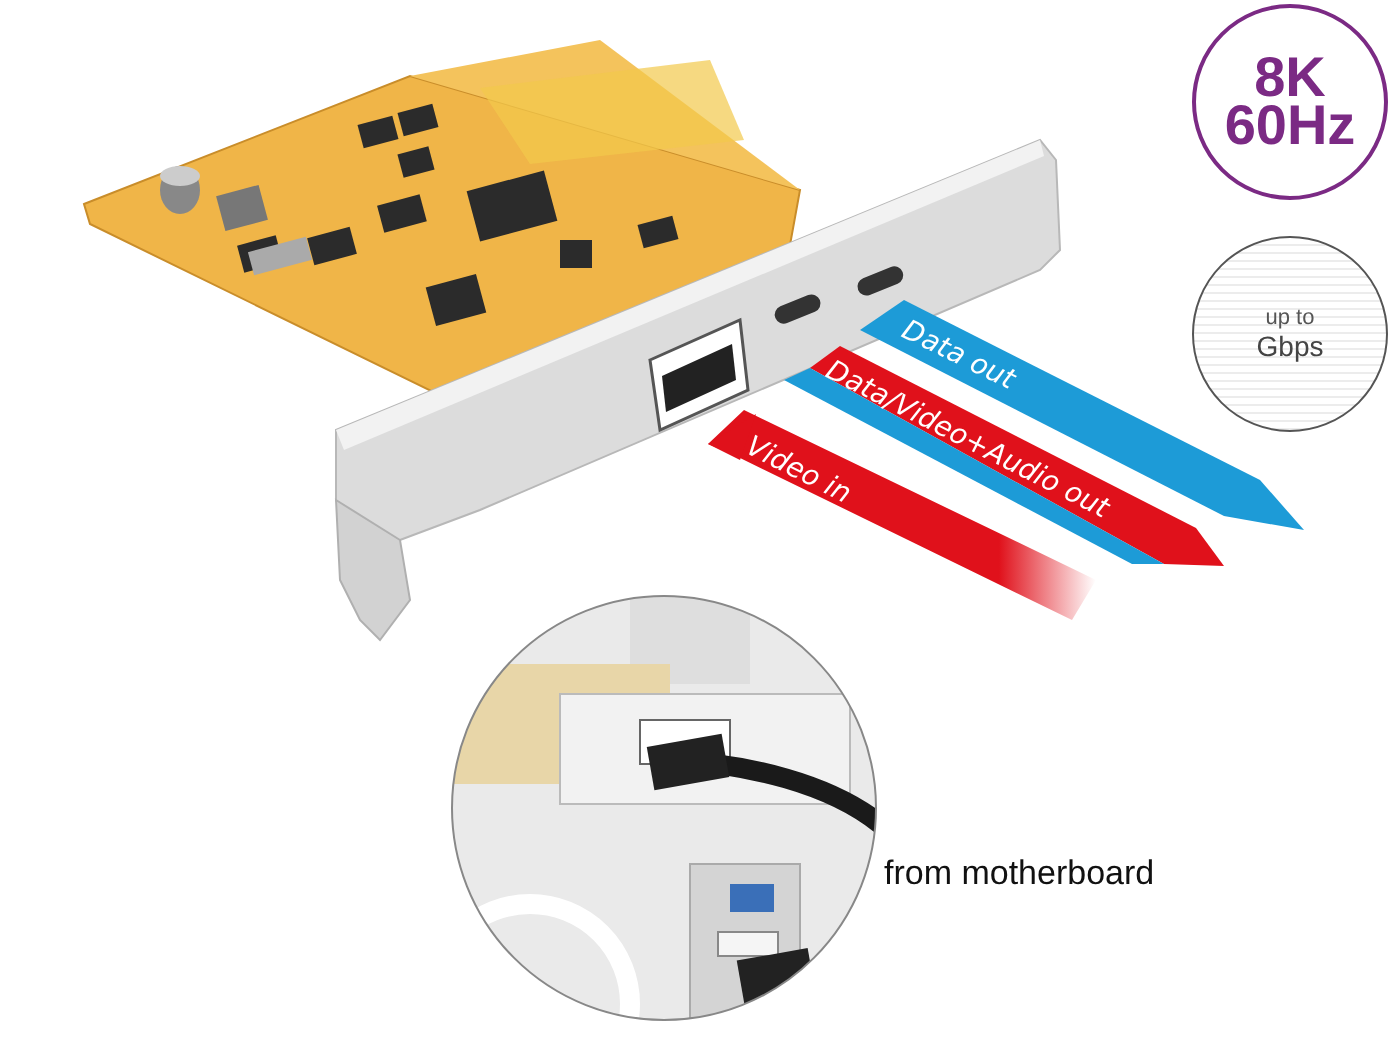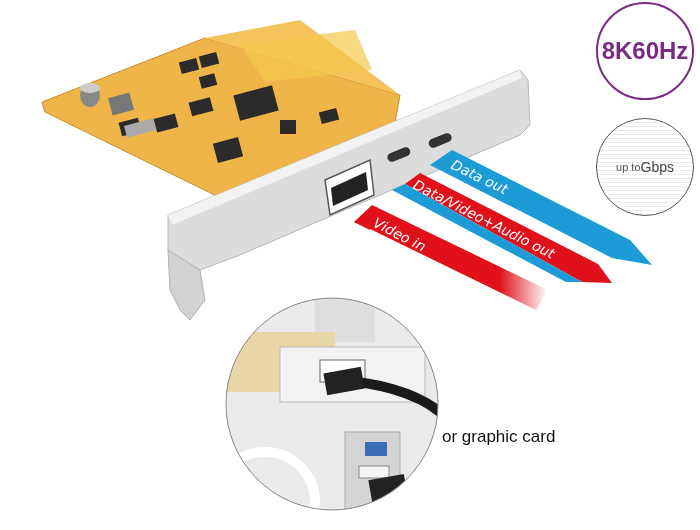--- a/index.html
+++ b/index.html
@@ -1,19 +1,19 @@
 <!DOCTYPE html>
 <html><head>
 <meta charset="utf-8">
 <style>
   html,body{margin:0;padding:0;background:#fff;}
   body{width:700px;height:530px;position:relative;overflow:hidden;font-family:"Liberation Sans",sans-serif;}
   .abs{position:absolute;}
-  .badge-8k{left:596px;top:2px;width:98px;height:98px;border:2px solid #7b2a84;border-radius:50%;box-sizing:border-box;display:flex;flex-direction:row;align-items:center;justify-content:center;color:#7b2a84;font-weight:bold;font-size:24px;line-height:24px;}
-  .badge-10{left:596px;top:118px;width:98px;height:98px;border:1.5px solid #555;border-radius:50%;box-sizing:border-box;display:flex;flex-direction:row;align-items:center;justify-content:center;color:#333;
+  .badge-8k{left:596px;top:2px;width:98px;height:98px;border:2px solid #7b2a84;border-radius:50%;box-sizing:border-box;display:flex;flex-direction:column;align-items:center;justify-content:center;color:#7b2a84;font-weight:bold;font-size:28px;line-height:24px;}
+  .badge-10{left:596px;top:118px;width:98px;height:98px;border:1.5px solid #555;border-radius:50%;box-sizing:border-box;display:flex;flex-direction:column;align-items:center;justify-content:center;color:#333;
     background:repeating-linear-gradient(180deg,#fff 0 3px,#ececec 3px 4px);}
   .badge-10 .small{font-size:11px;color:#555;}
   .badge-10 .big{font-size:42px;font-weight:bold;line-height:40px;letter-spacing:-1px;color:#2b2b2b;}
   .badge-10 .unit{font-size:14px;color:#444;}
   .caption{left:414px;top:426px;font-size:17px;line-height:21px;color:#111;}
   .caption div:nth-child(1){padding-left:28px;}
   .caption div:nth-child(2){padding-left:16px;}
   .arrow-label{font-family:"DejaVu Sans",sans-serif;font-style:italic;font-size:14px;fill:#fff;}
 </style>
 </head>
@@ -106,14 +106,14 @@
   <span>8K</span>
   <span>60Hz</span>
 </div>
 
 <div class="abs badge-10">
   <span class="small">up to</span>
   <span class="unit">Gbps</span>
 </div>
 
 <div class="abs caption">
-  <div>or graphic card</div>
+  <div>from motherboard</div>
 </div>
 
 </body></html>

